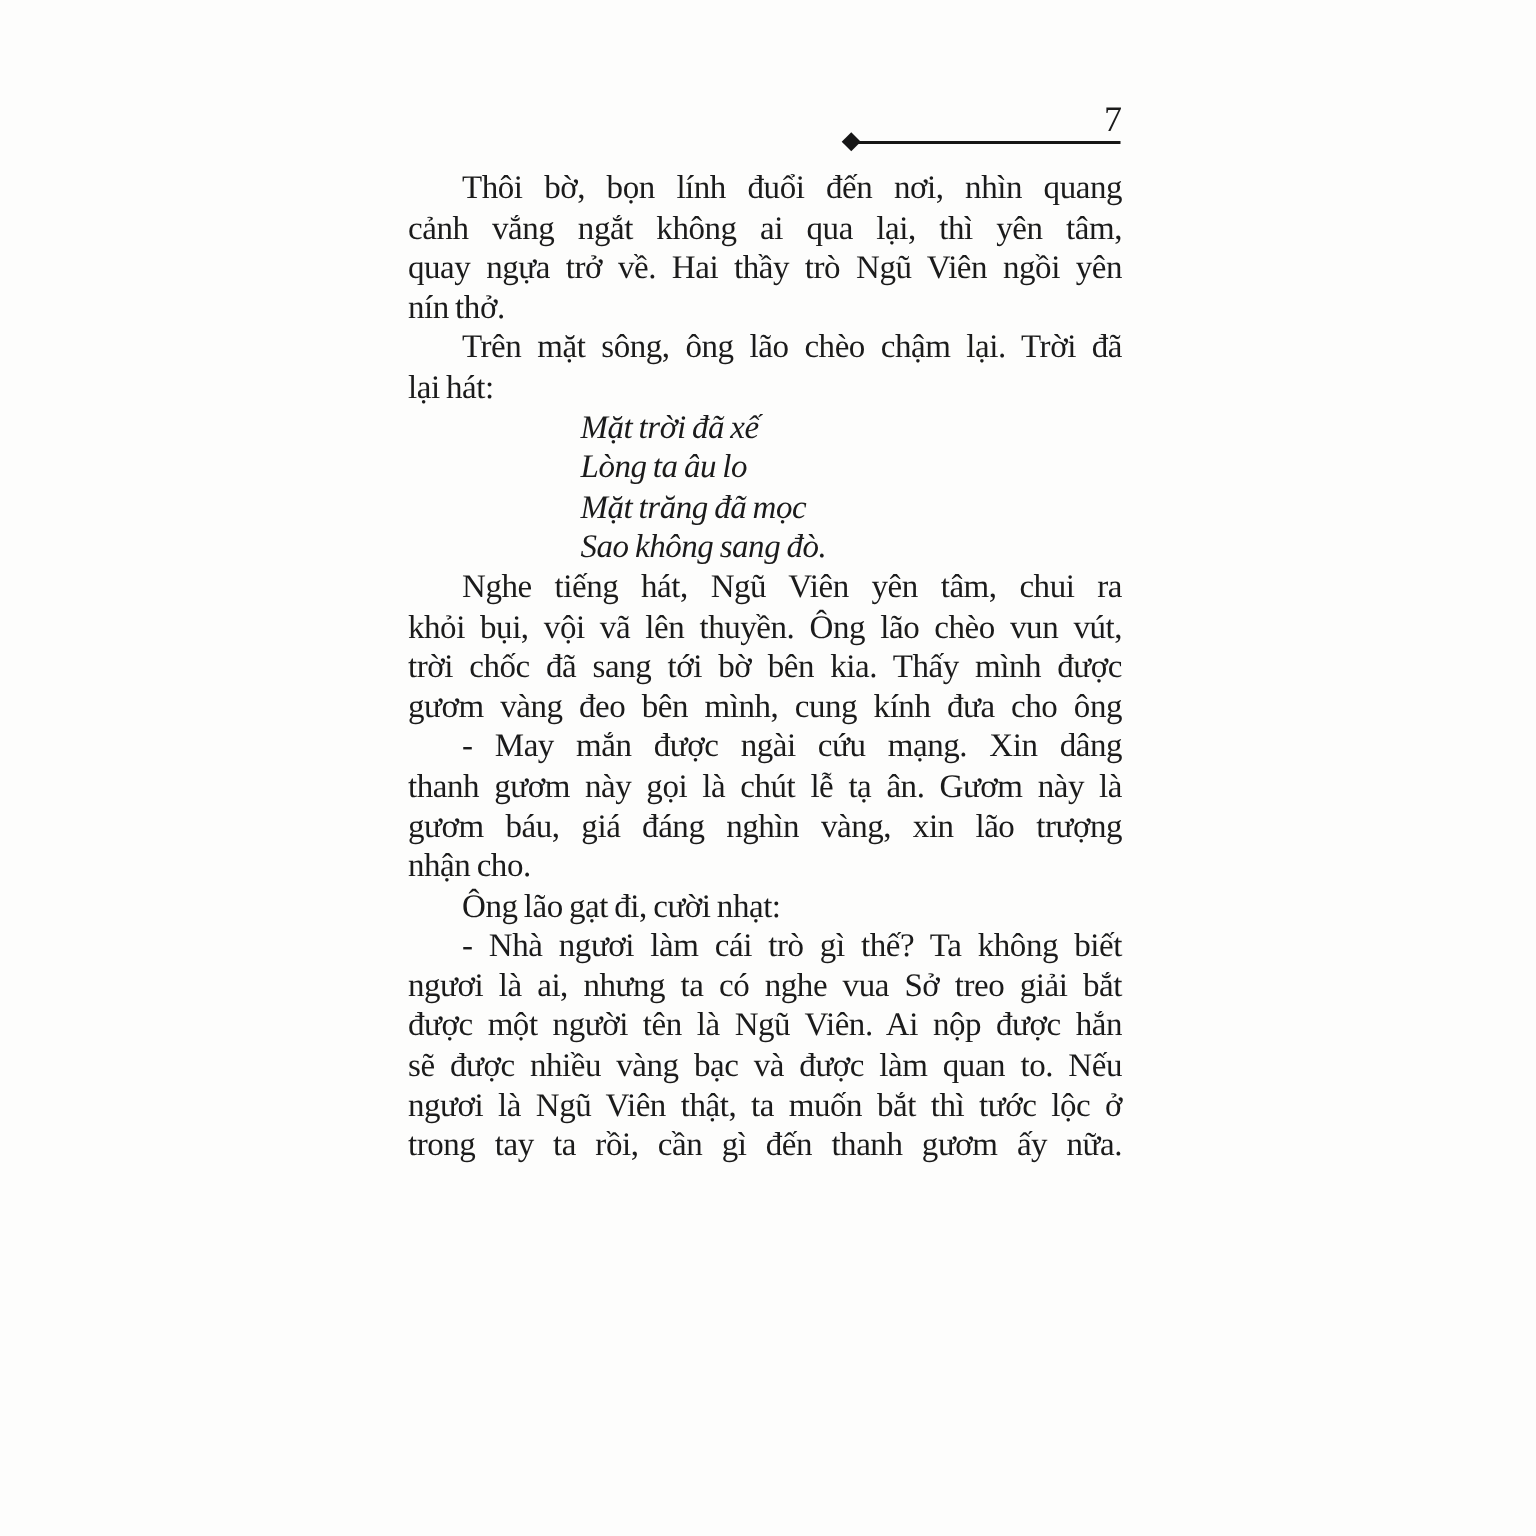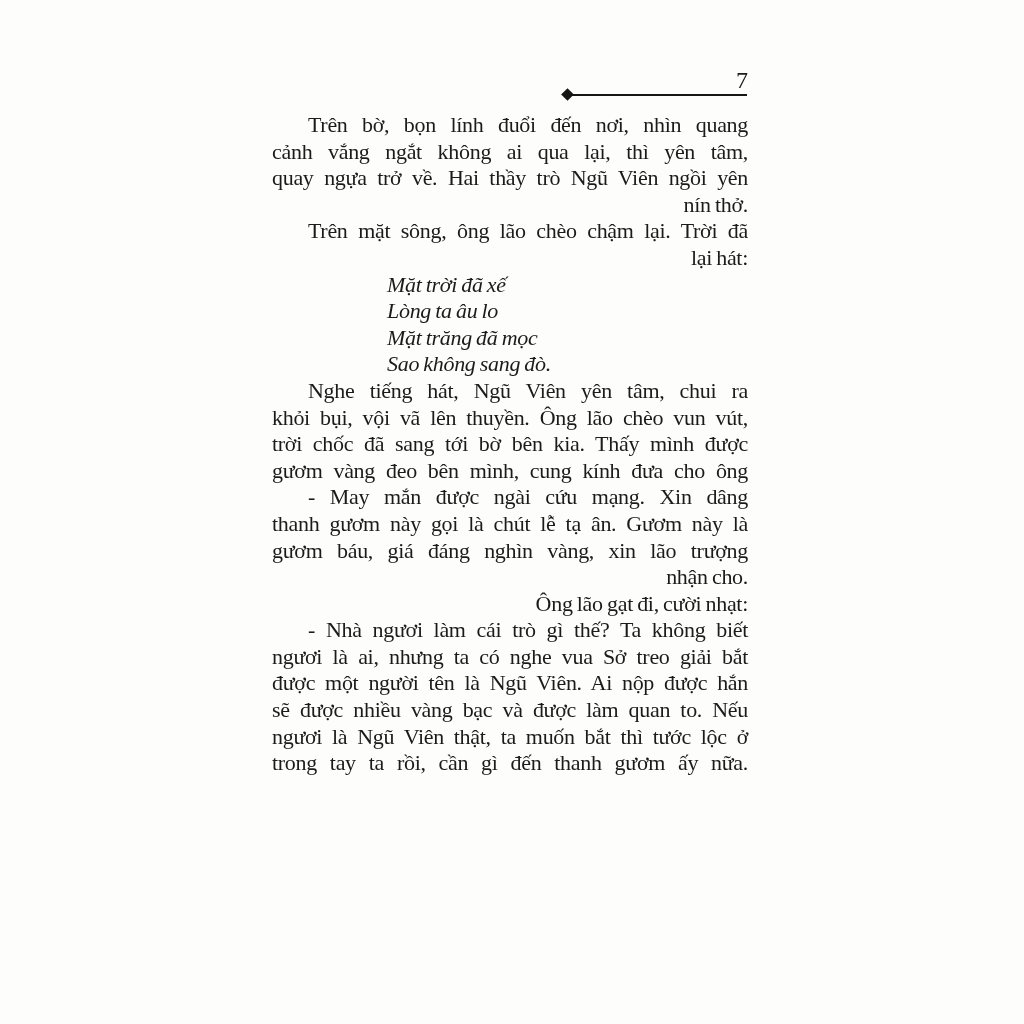--- a/index.html
+++ b/index.html
@@ -56,21 +56,21 @@
     word-spacing: -1px;
     color: #1b1b1b;
   }
   .para { margin: 0; padding: 0; }
   .line {
     text-align: justify;
     text-align-last: justify;
     hyphens: none;
   }
   .line.end {
-    text-align: right;
+    text-align: left;
     text-align-last: auto;
   }
   .line.indent {
     text-indent: 36px;
   }
   .pline {
     font-style: italic;
     margin-left: 115px;
     text-align: left;
     text-align-last: auto;
@@ -82,21 +82,21 @@
 <div class="page">
 
   <div class="page-number">7</div>
   <div class="header-rule">
     <span class="diamond"></span>
   </div>
 
   <div class="text-block">
 
     <div class="para">
-      <div class="line indent">Trên bờ, bọn lính đuổi đến nơi, nhìn quang</div>
+      <div class="line indent">Thôi bờ, bọn lính đuổi đến nơi, nhìn quang</div>
       <div class="line">cảnh vắng ngắt không ai qua lại, thì yên tâm,</div>
       <div class="line">quay ngựa trở về. Hai thầy trò Ngũ Viên ngồi yên</div>
       <div class="line end">nín thở.</div>
     </div>
 
     <div class="para">
       <div class="line indent">Trên mặt sông, ông lão chèo chậm lại. Trời đã</div>
       <div class="line end">lại hát:</div>
     </div>
 

